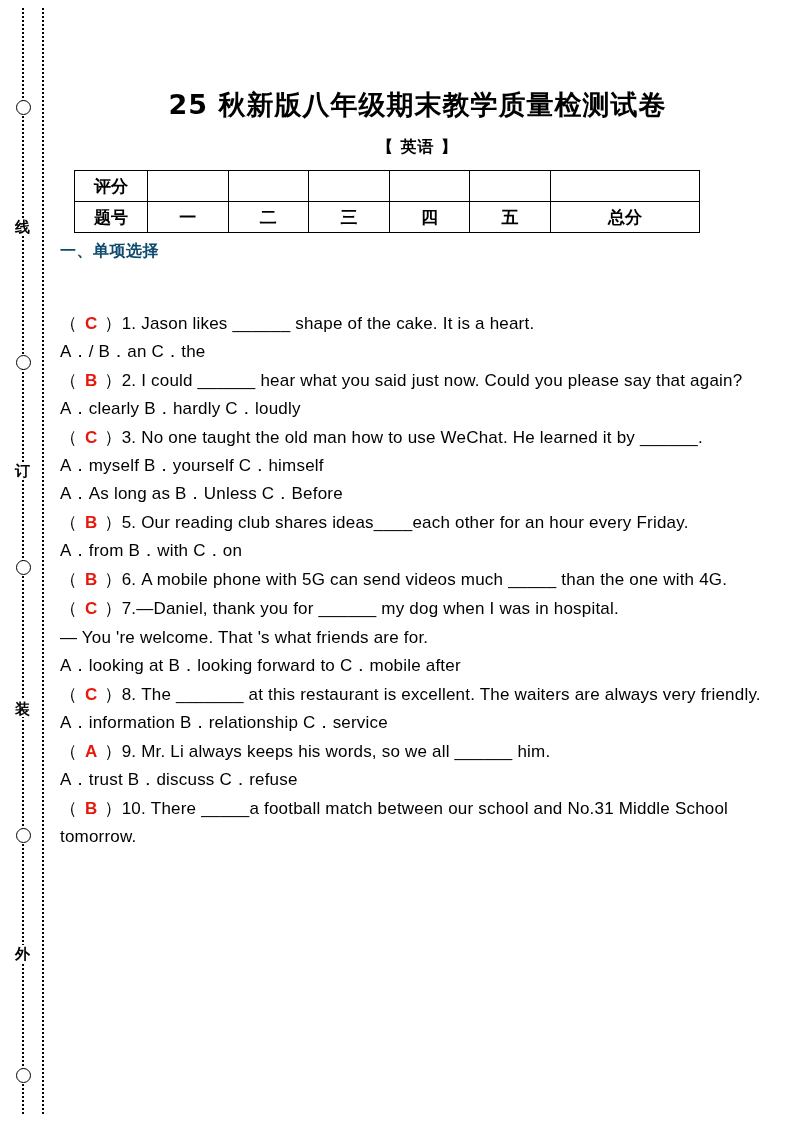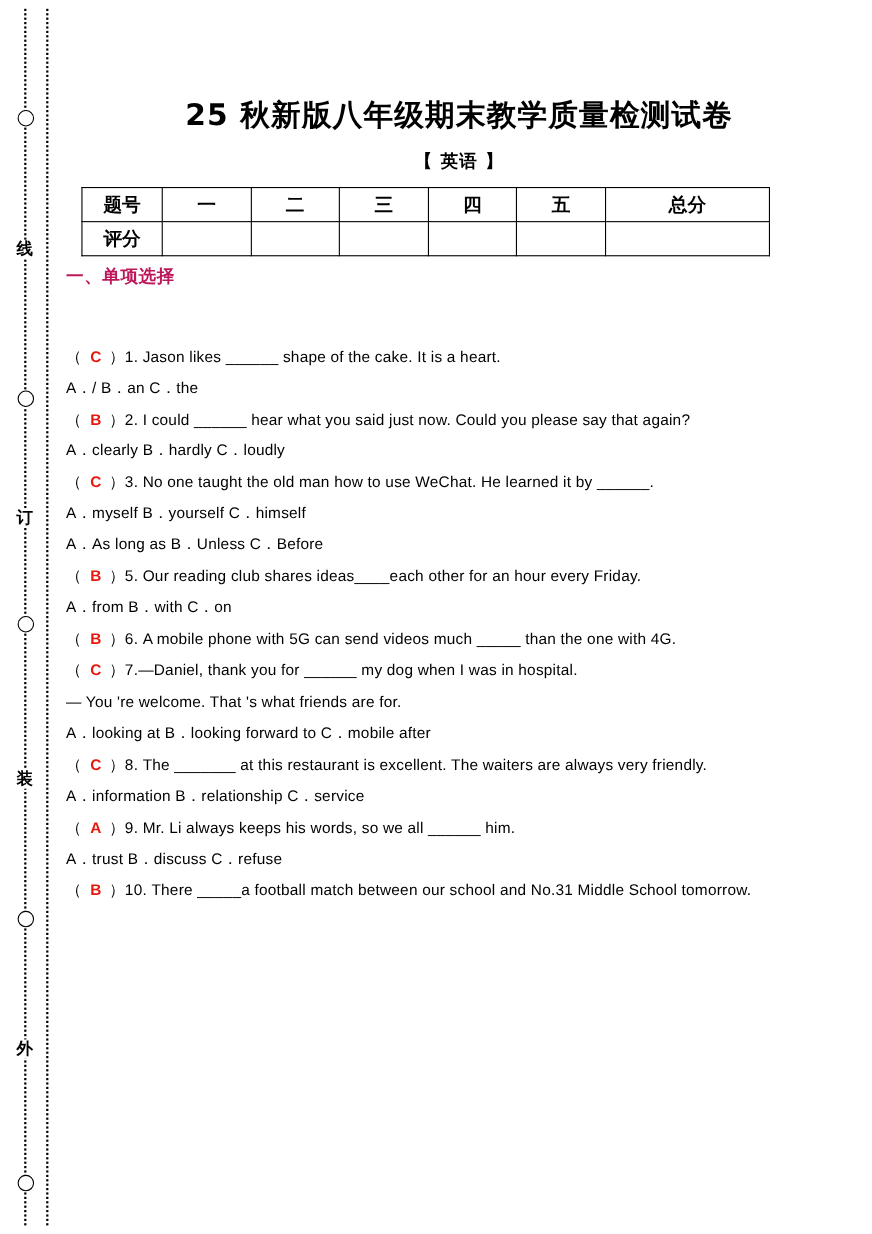--- a/index.html
+++ b/index.html
@@ -112,26 +112,26 @@
     font-weight: bold;
     font-family: "DejaVu Sans", sans-serif;
   }
   table.score td.lbl { width: 70px; }
 
   .section-heading {
     margin-top: 8px;
     font-size: 16px;
     font-weight: bold;
     font-family: "DejaVu Sans", sans-serif;
-    color: #be185d;
+    color: #0c4a6e;
     letter-spacing: 0.5px;
   }
 
   .qblock {
-    font-size: 14px;
+    font-size: 17px;
     line-height: 28px;
     letter-spacing: 0.2px;
     margin-top: 48px;
   }
   .q {
     margin-top: 1px;
     text-indent: 0;
   }
   .q .paren { letter-spacing: 1px; }
   .ans {
@@ -164,37 +164,37 @@
 
 <div class="page">
 
   <div class="title">25 秋新版八年级期末教学质量检测试卷</div>
   <div class="subtitle">【 英语 】</div>
 
 
   <table class="score">
     <tbody>
         <tr>
+      <td class="lbl">评分</td>
+      <td></td>
+      <td></td>
+      <td></td>
+      <td></td>
+      <td></td>
+      <td></td>
+    </tr>
+    <tr>
       <td class="lbl">题号</td>
       <td>一</td>
       <td>二</td>
       <td>三</td>
       <td>四</td>
       <td>五</td>
       <td>总分</td>
     </tr>
-    <tr>
-      <td class="lbl">评分</td>
-      <td></td>
-      <td></td>
-      <td></td>
-      <td></td>
-      <td></td>
-      <td></td>
-    </tr>
   </tbody>
     </table>
 
   <div class="section-heading">一、单项选择</div>
 
   <div class="qblock">
 
     <div class="q">
       <span class="paren">（</span><span class="ans">C</span><span>）1. Jason likes ______ shape of the cake. It is a heart.</span>
     </div>

